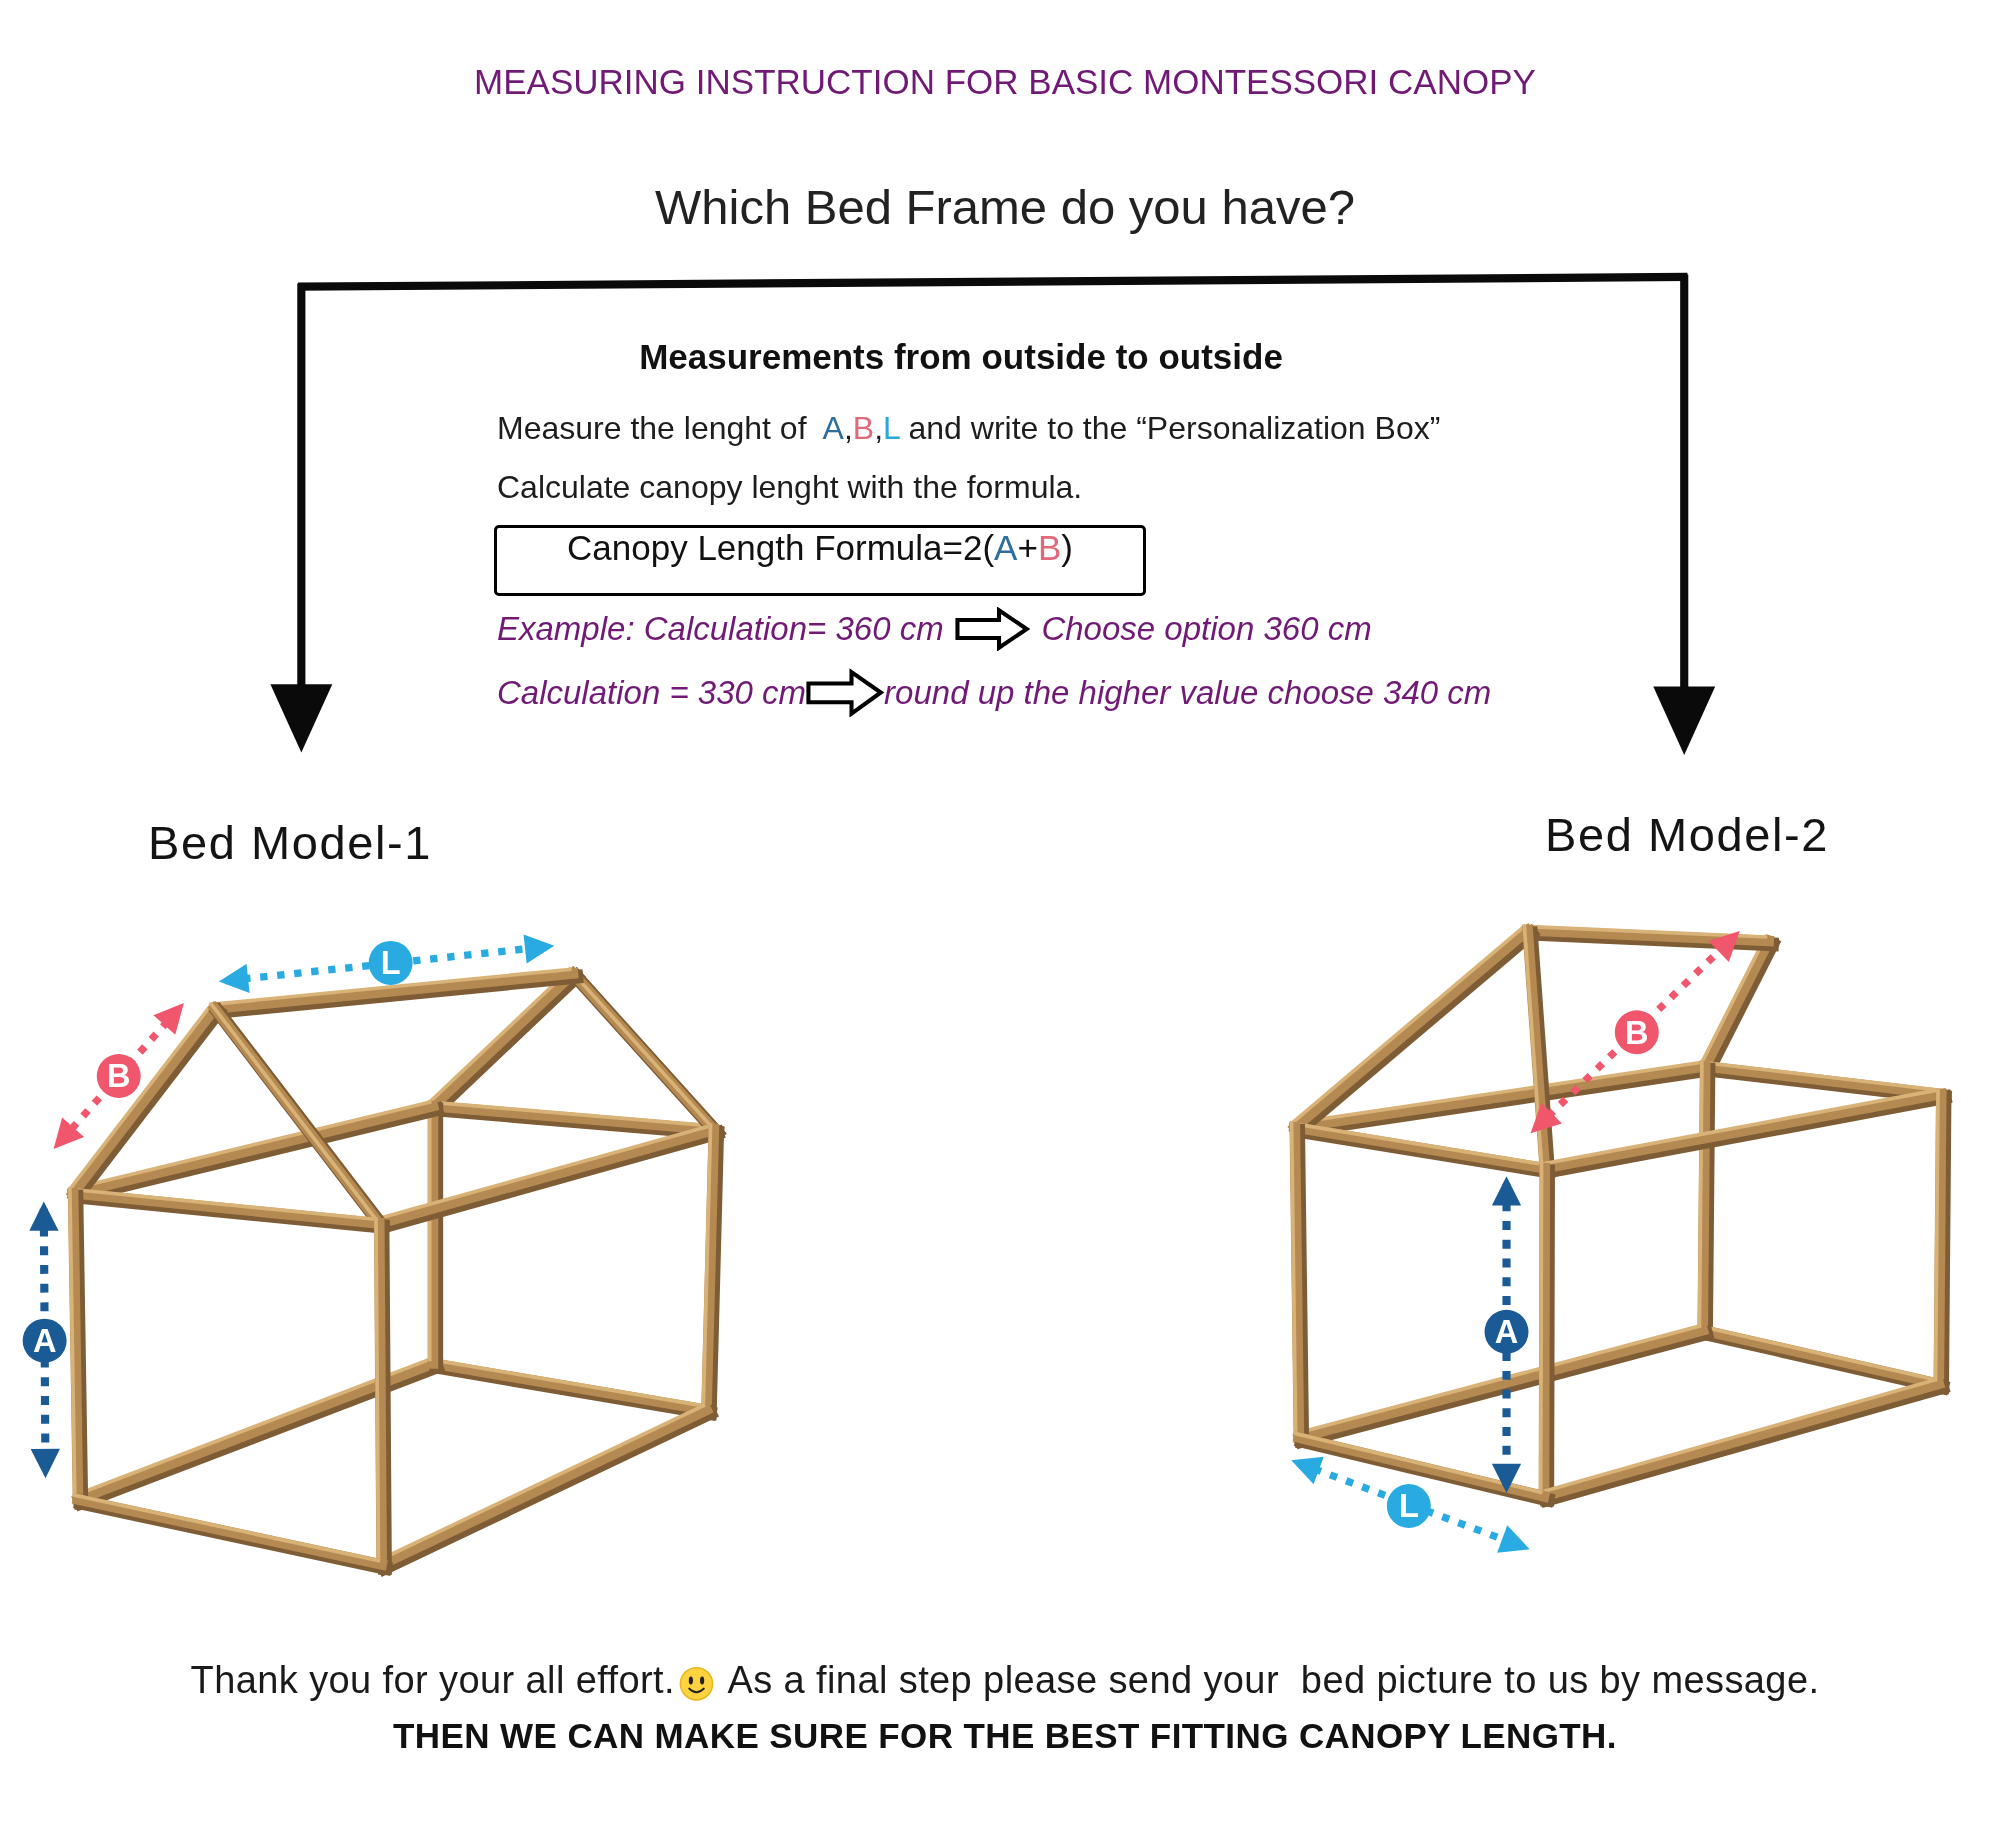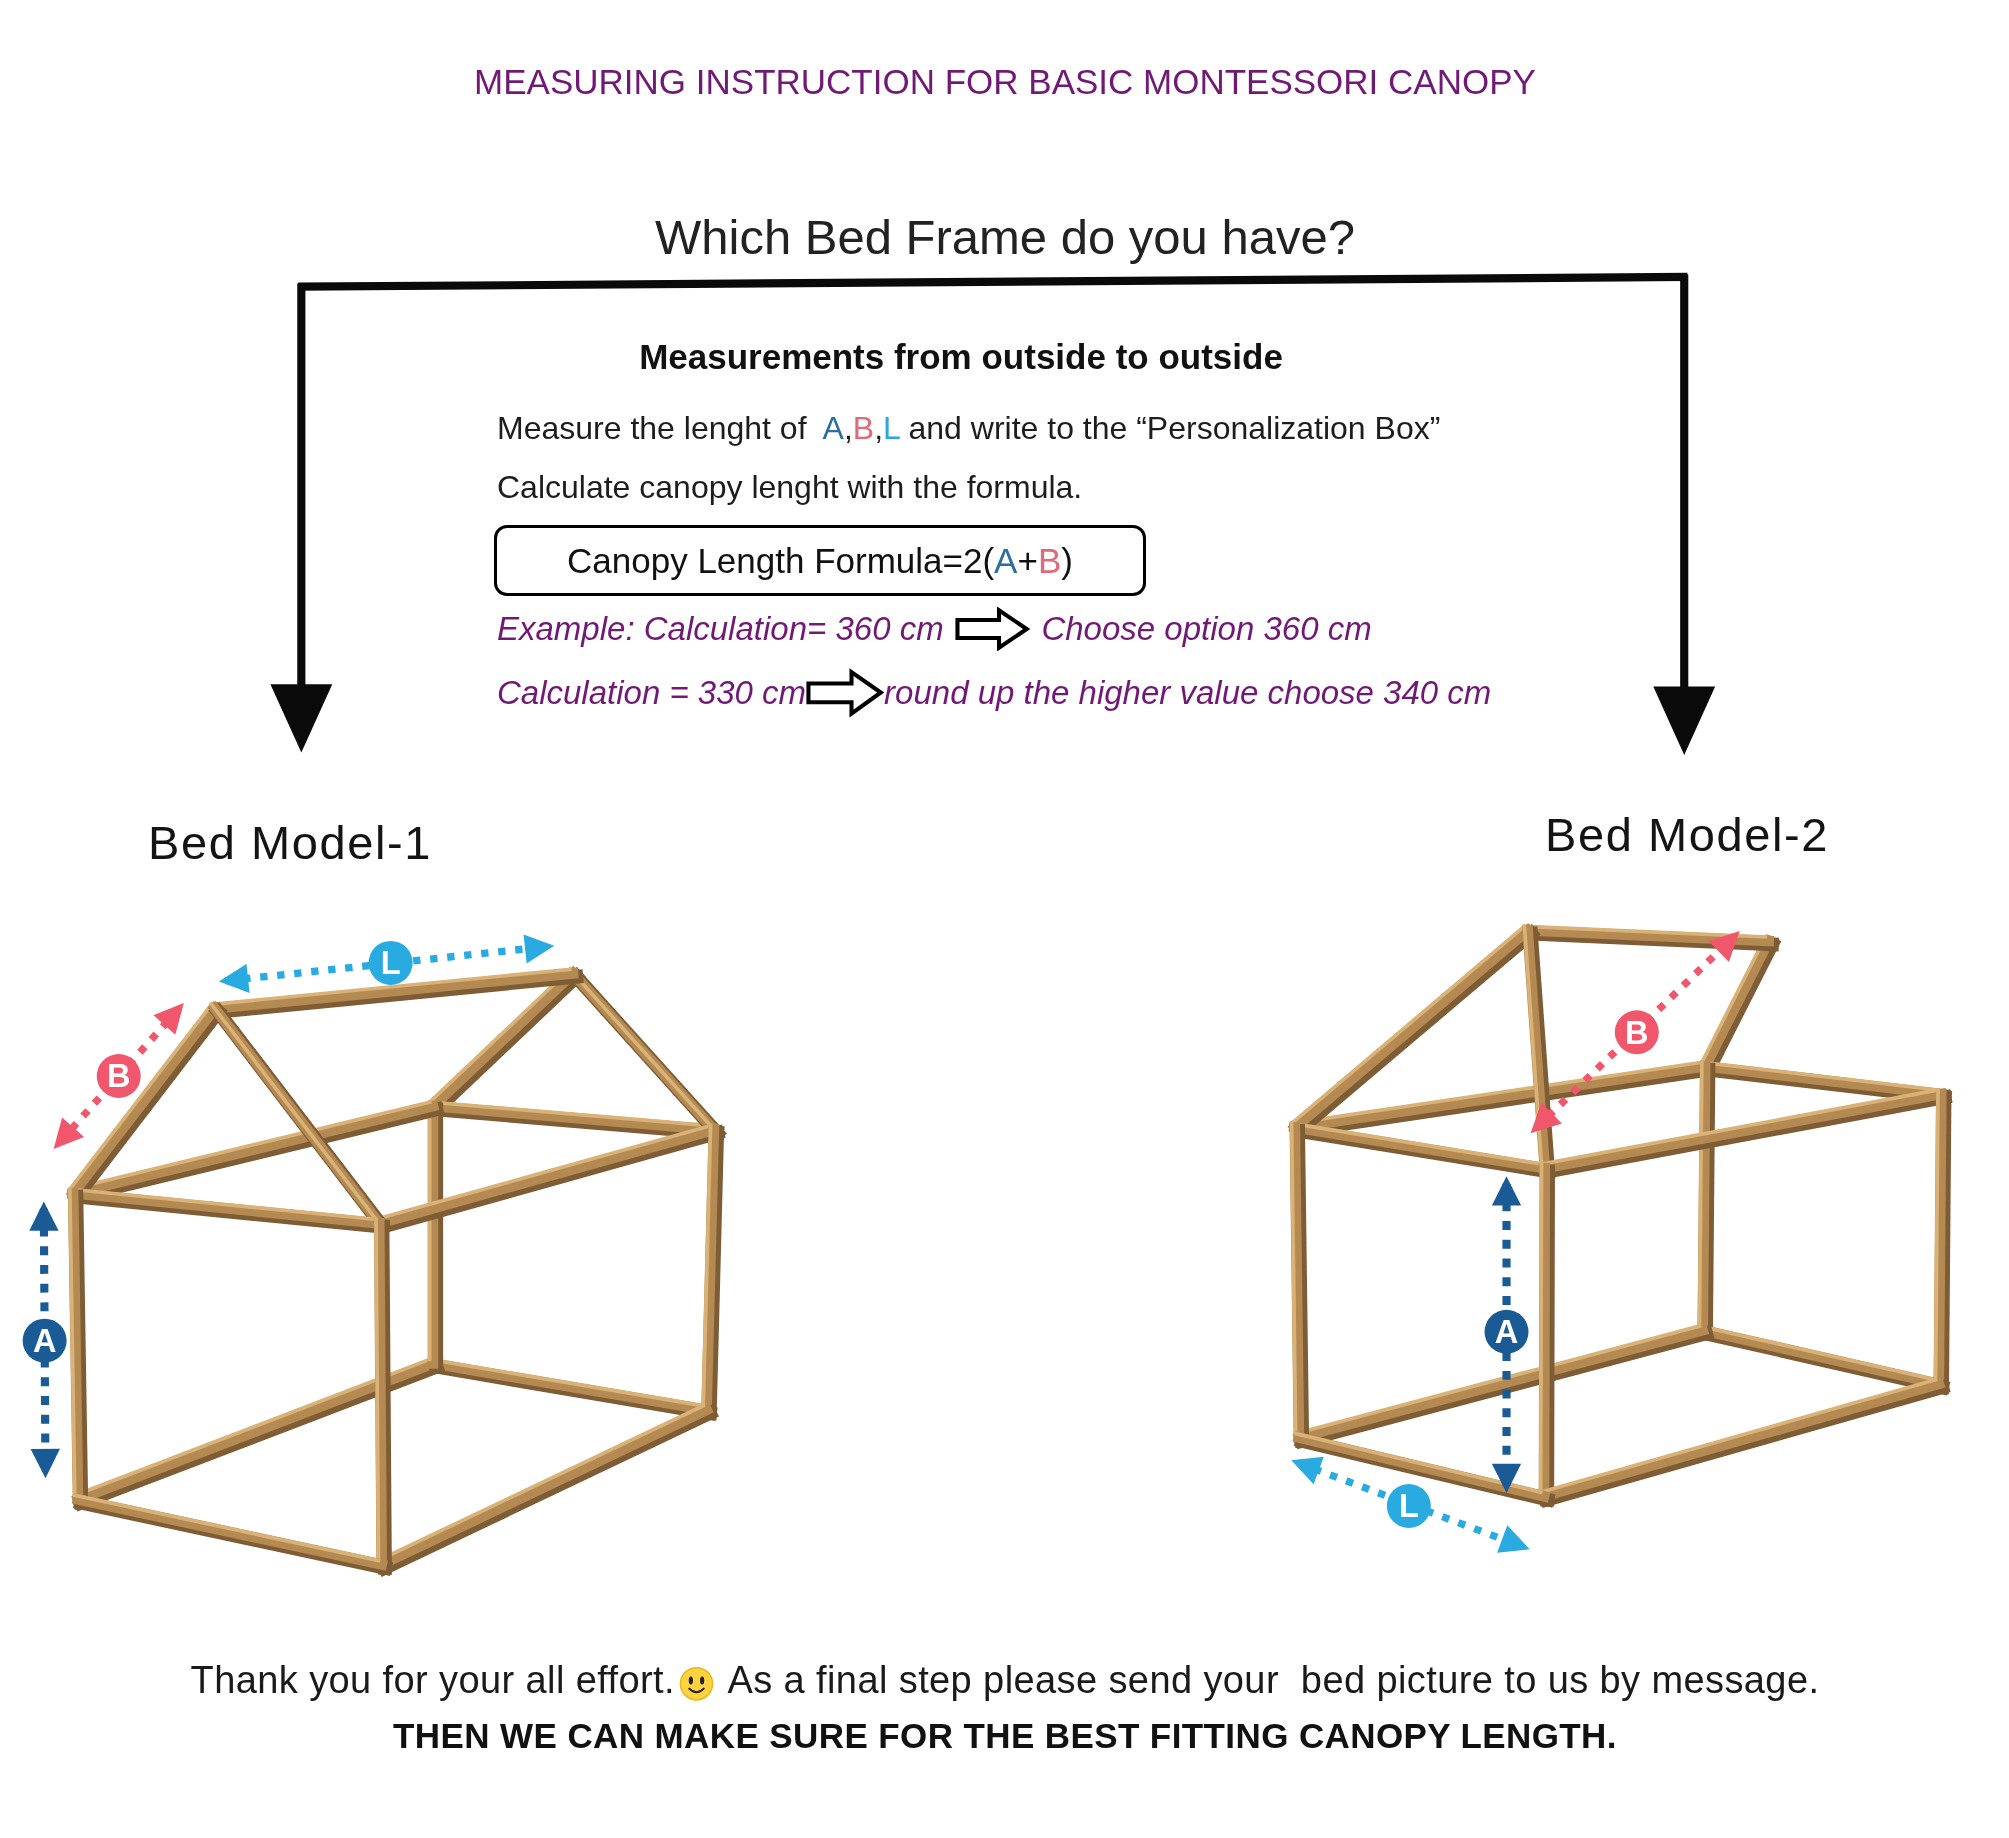--- a/index.html
+++ b/index.html
@@ -1,27 +1,27 @@
 <!DOCTYPE html>
 <html style="font-size:13px"><head>
 <meta charset="utf-8">
 <style>
   html,body{margin:0;padding:0;background:#fff;}
   .page{position:relative;width:2010px;height:1839px;background:#ffffff;overflow:hidden;
         font-family:"Liberation Sans", sans-serif;color:#1b1b1b;}
   .abs{position:absolute;}
   .title{left:0;right:0;top:62px;text-align:center;font-size:35px;font-weight:400;color:#701a75;}
-  .subtitle{left:0;right:0;top:179px;text-align:center;font-size:49px;font-weight:400;color:#222;margin-top:30px;}
+  .subtitle{left:0;right:0;top:179px;text-align:center;font-size:49px;font-weight:400;color:#222;}
   .ins-heading{left:456px;width:1010px;top:337px;text-align:center;font-size:35px;font-weight:bold;color:#111;}
   .body-line{font-size:32px;color:#1d1d1d;white-space:pre;}
   .measure-line{left:497px;top:410px;}
   .calc-line{left:497px;top:469px;}
   .col-a{color:#2E6E9E;} .col-b{color:#E2697A;} .col-l{color:#29A8DC;}
-  .formula-box{left:494px;top:525px;width:646px;height:65px;border:3.3px solid #000;border-radius:13px;
-               display:flex;align-items:center;justify-content:center;font-size:35px;color:#111;background:#fff;white-space:pre;}
+  .formula-box{left:494px;top:525px;width:646px;height:65px;border:3.3px solid #000;border-radius:5px;
+               display:flex;justify-content:center;font-size:35px;color:#111;background:#fff;white-space:pre;}
   .example-row{left:497px;display:flex;align-items:center;font-style:italic;font-size:33px;color:#701a75;white-space:pre;}
   #example1{top:607px;gap:11.4px;}
   #example2{top:668px;gap:0;}
   .model-label{font-size:47px;letter-spacing:1.6px;color:#141414;}
   #model1-label{left:148px;top:815px;}
   #model2-label{left:1545px;top:807px;}
   .footer1{left:0;right:0;top:1659px;display:flex;justify-content:center;align-items:center;
            font-size:38px;color:#1a1a1a;white-space:pre;letter-spacing:0.4px;}
   .footer2{left:0;right:0;top:1716px;text-align:center;font-weight:bold;font-size:35px;color:#111;letter-spacing:0.4px;}
   svg{display:block;}

